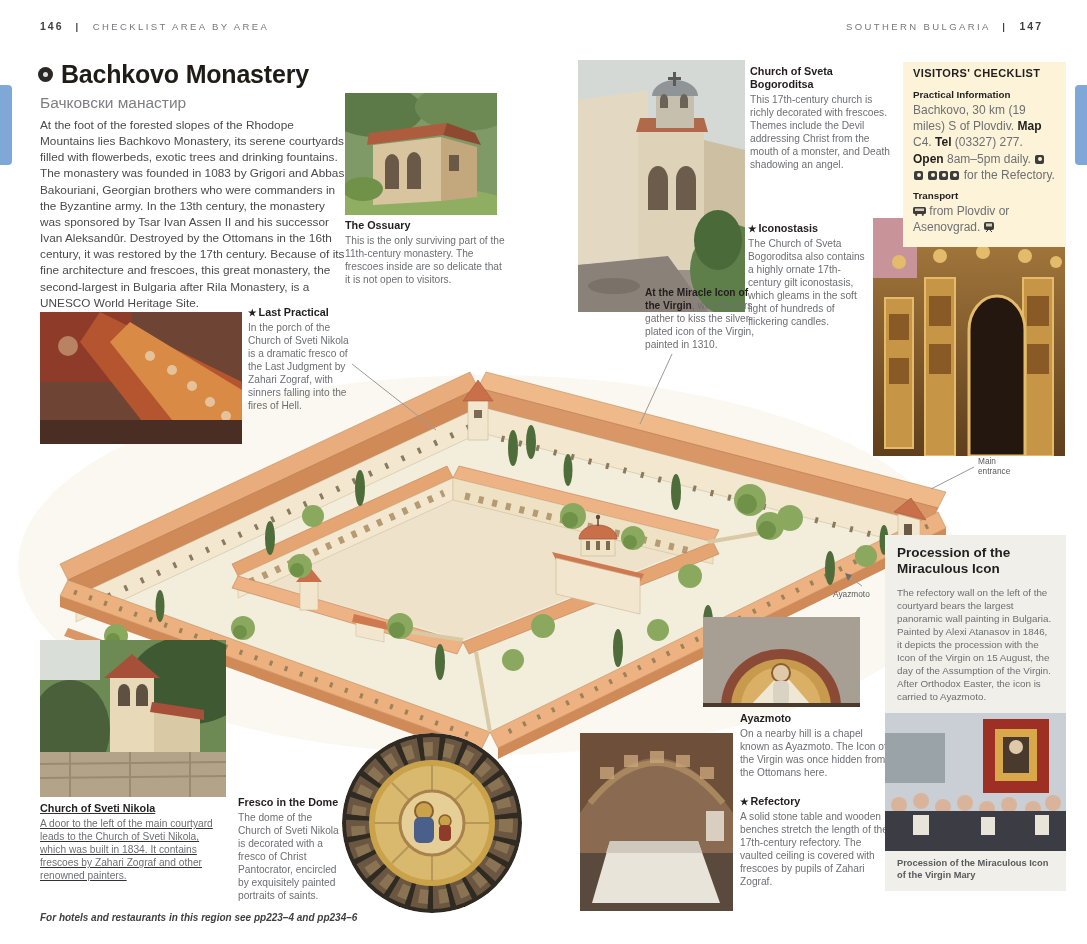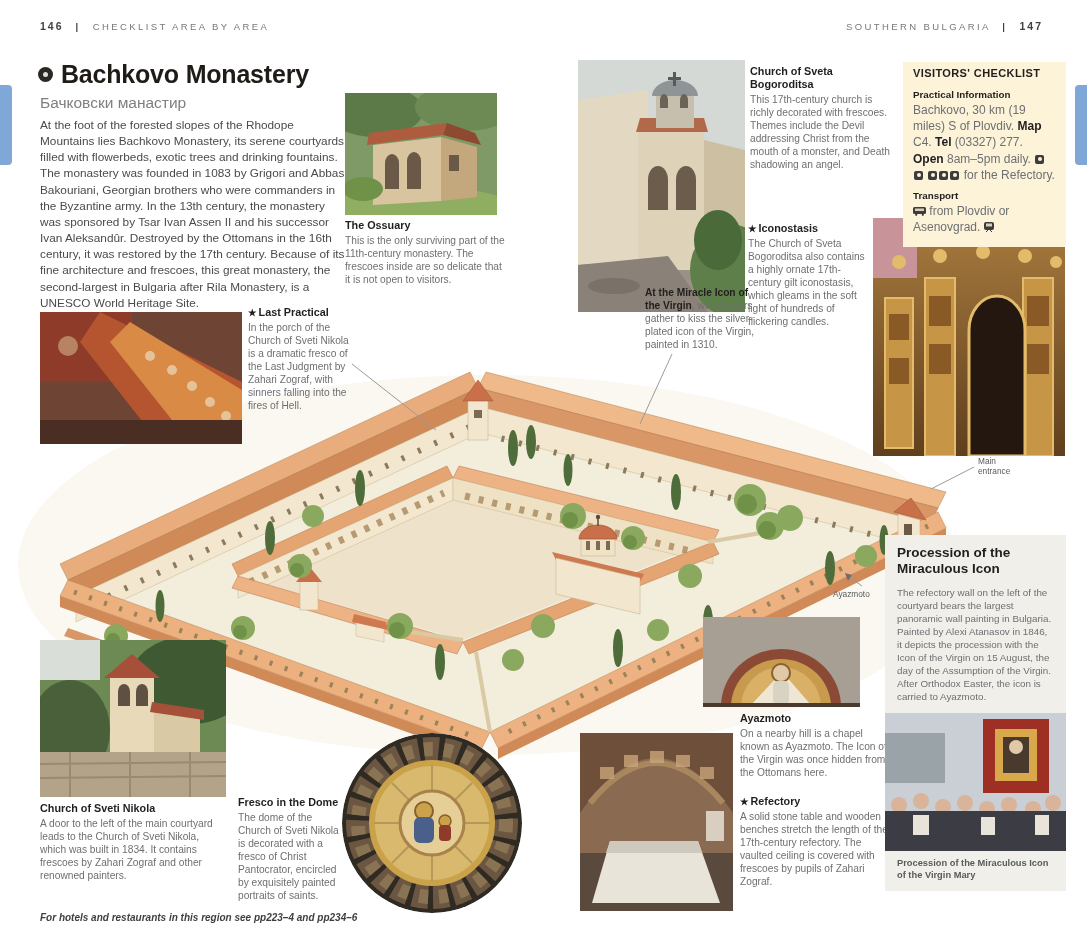--- a/index.html
+++ b/index.html
@@ -285,21 +285,21 @@
     </div>
   </div>
 
   <div class="cap" style="left:248px;top:306px;width:110px;">
     <div class="h">
       <span class="star">★</span><span>Last Practical</span>
     </div>
     <div class="b">In the porch of the Church of Sveti Nikola is a dramatic fresco of the Last Judgment by Zahari Zograf, with sinners falling into the fires of Hell.</div>
   </div>
 
-  <div class="cap" style="left:40px;top:802px;width:180px;">
+  <div class="cap" style="left:40px;top:802px;width:180px;text-decoration:underline;">
     <div class="h">Church of Sveti Nikola</div>
     <div class="b">A door to the left of the main courtyard leads to the Church of Sveti Nikola, which was built in 1834. It contains frescoes by Zahari Zograf and other renowned painters.</div>
   </div>
 
   <div class="cap right" style="left:238px;top:796px;width:102px;">
     <div class="h">Fresco in the Dome</div>
     <div class="b">The dome of the Church of Sveti Nikola is decorated with a fresco of Christ Pantocrator, encircled by exquisitely painted portraits of saints.</div>
   </div>
 
   <div class="cap" style="left:740px;top:712px;width:148px;">

